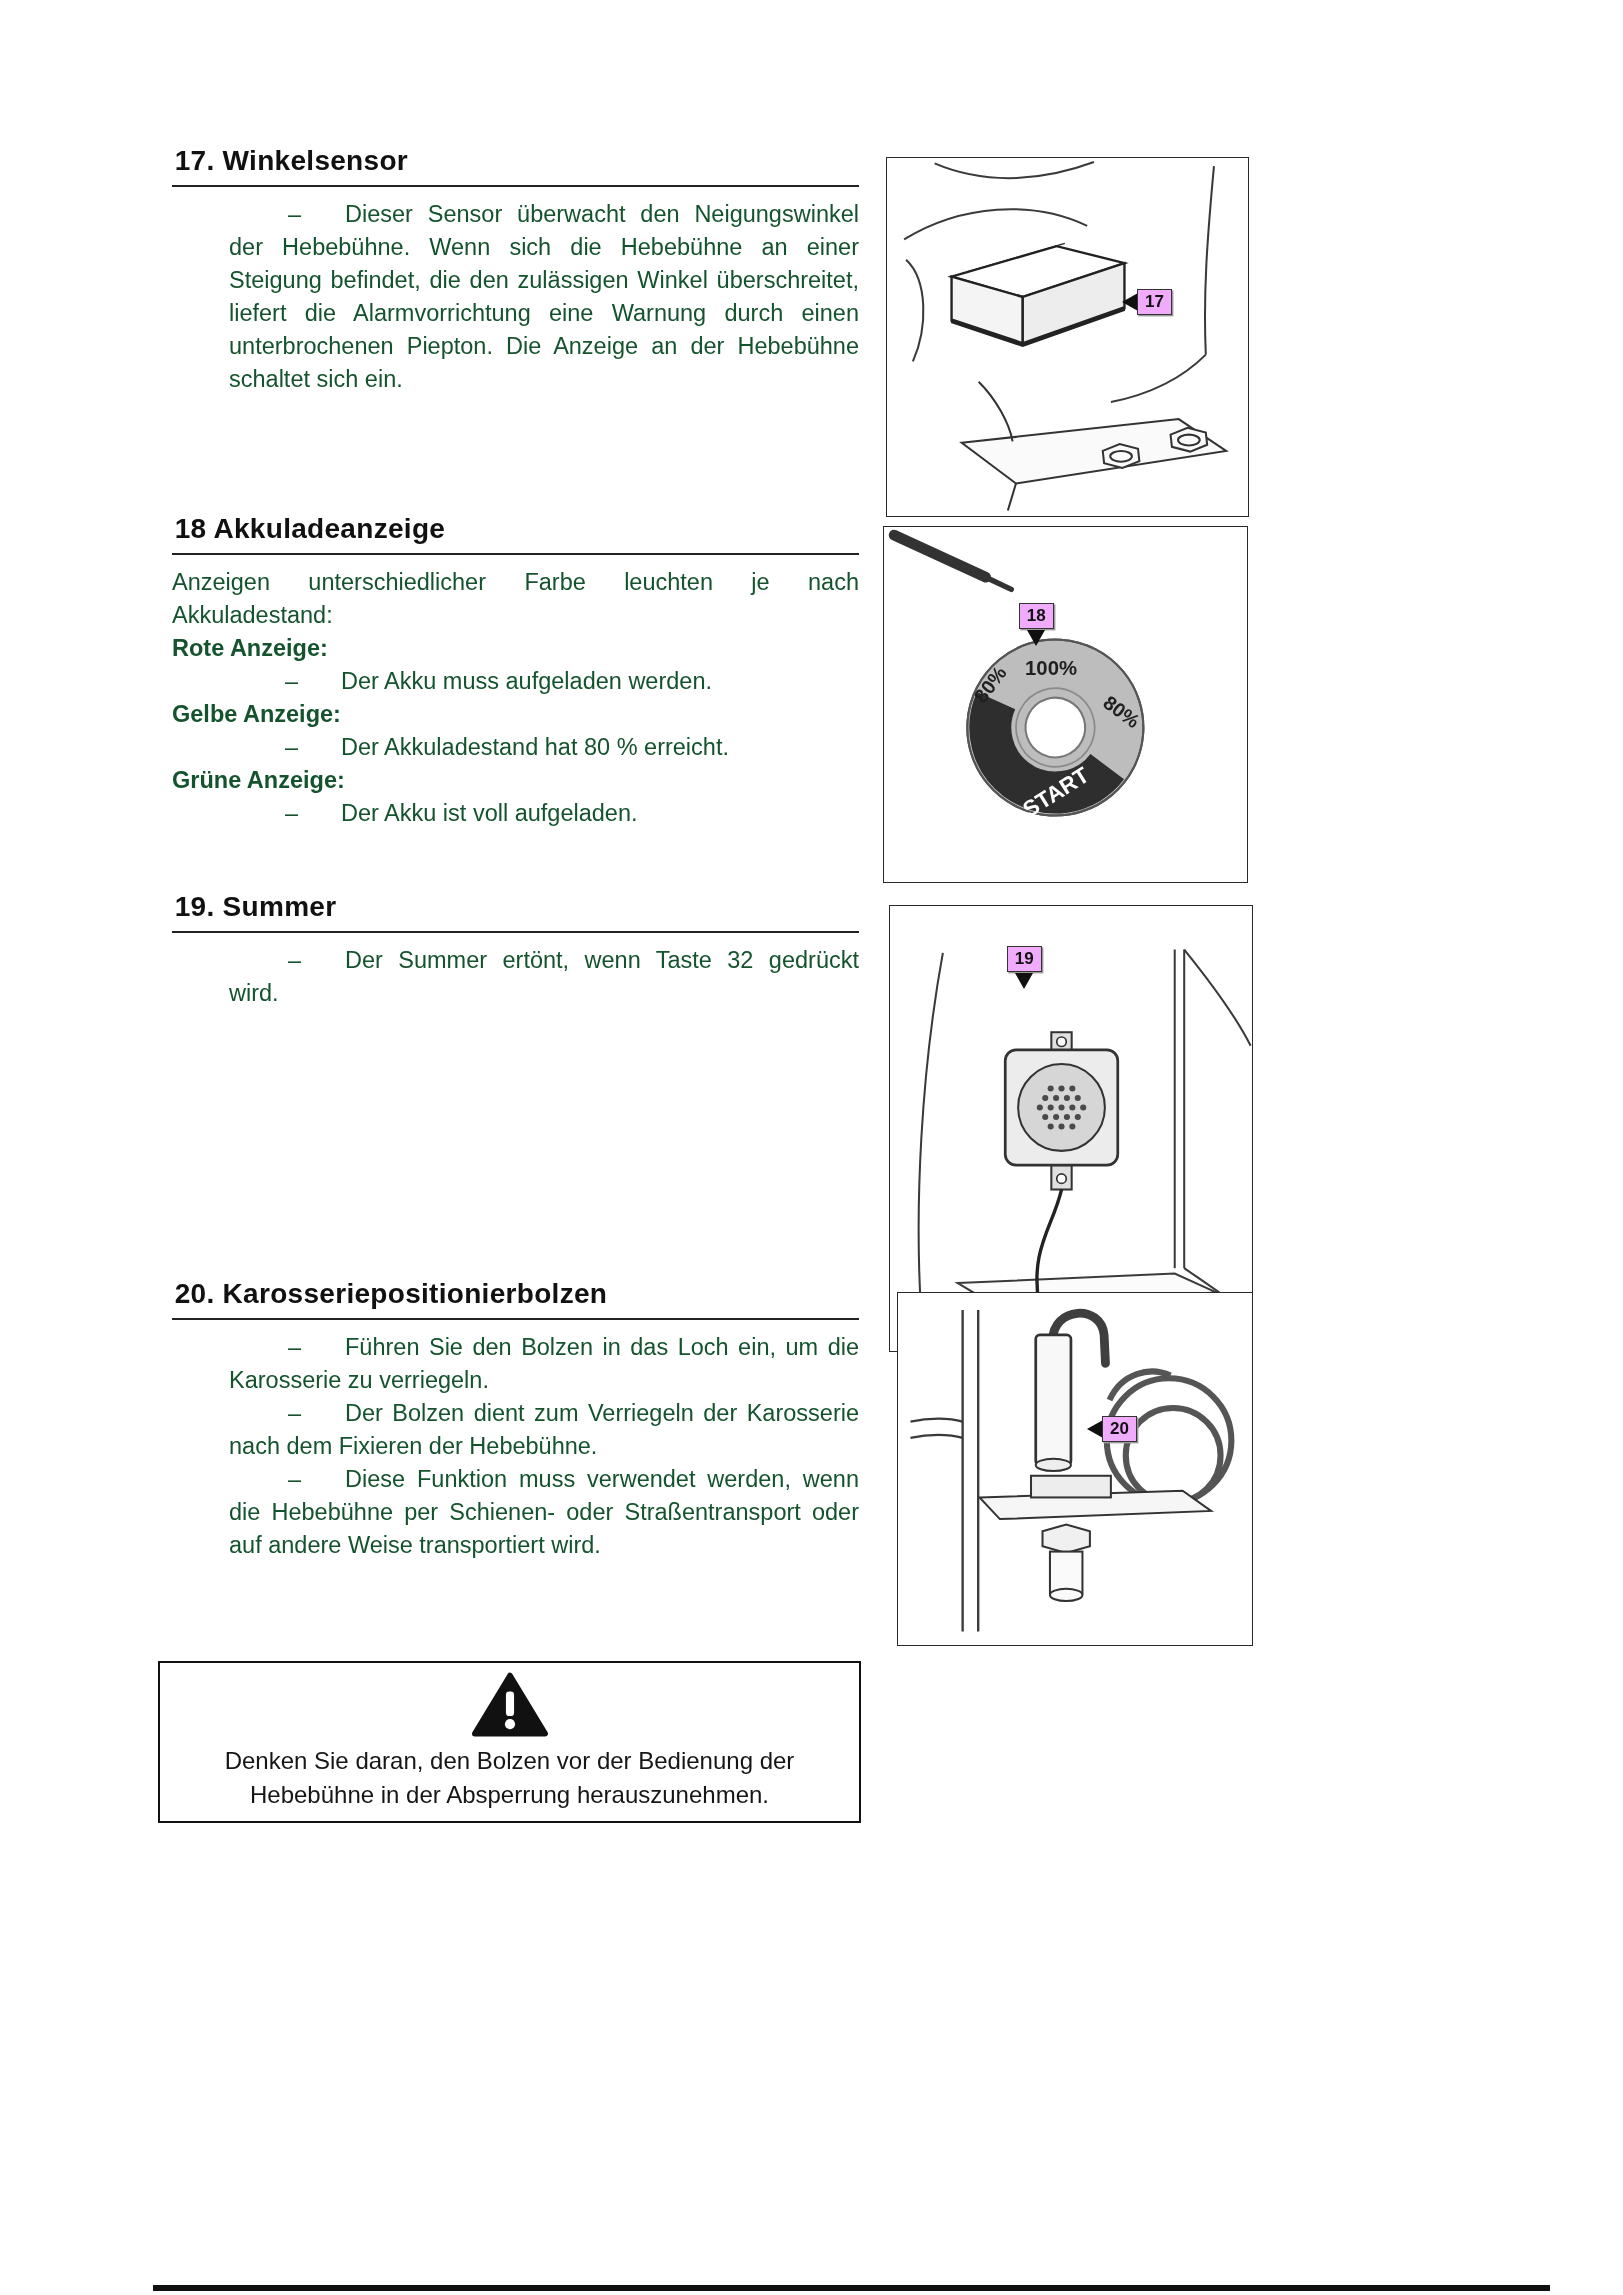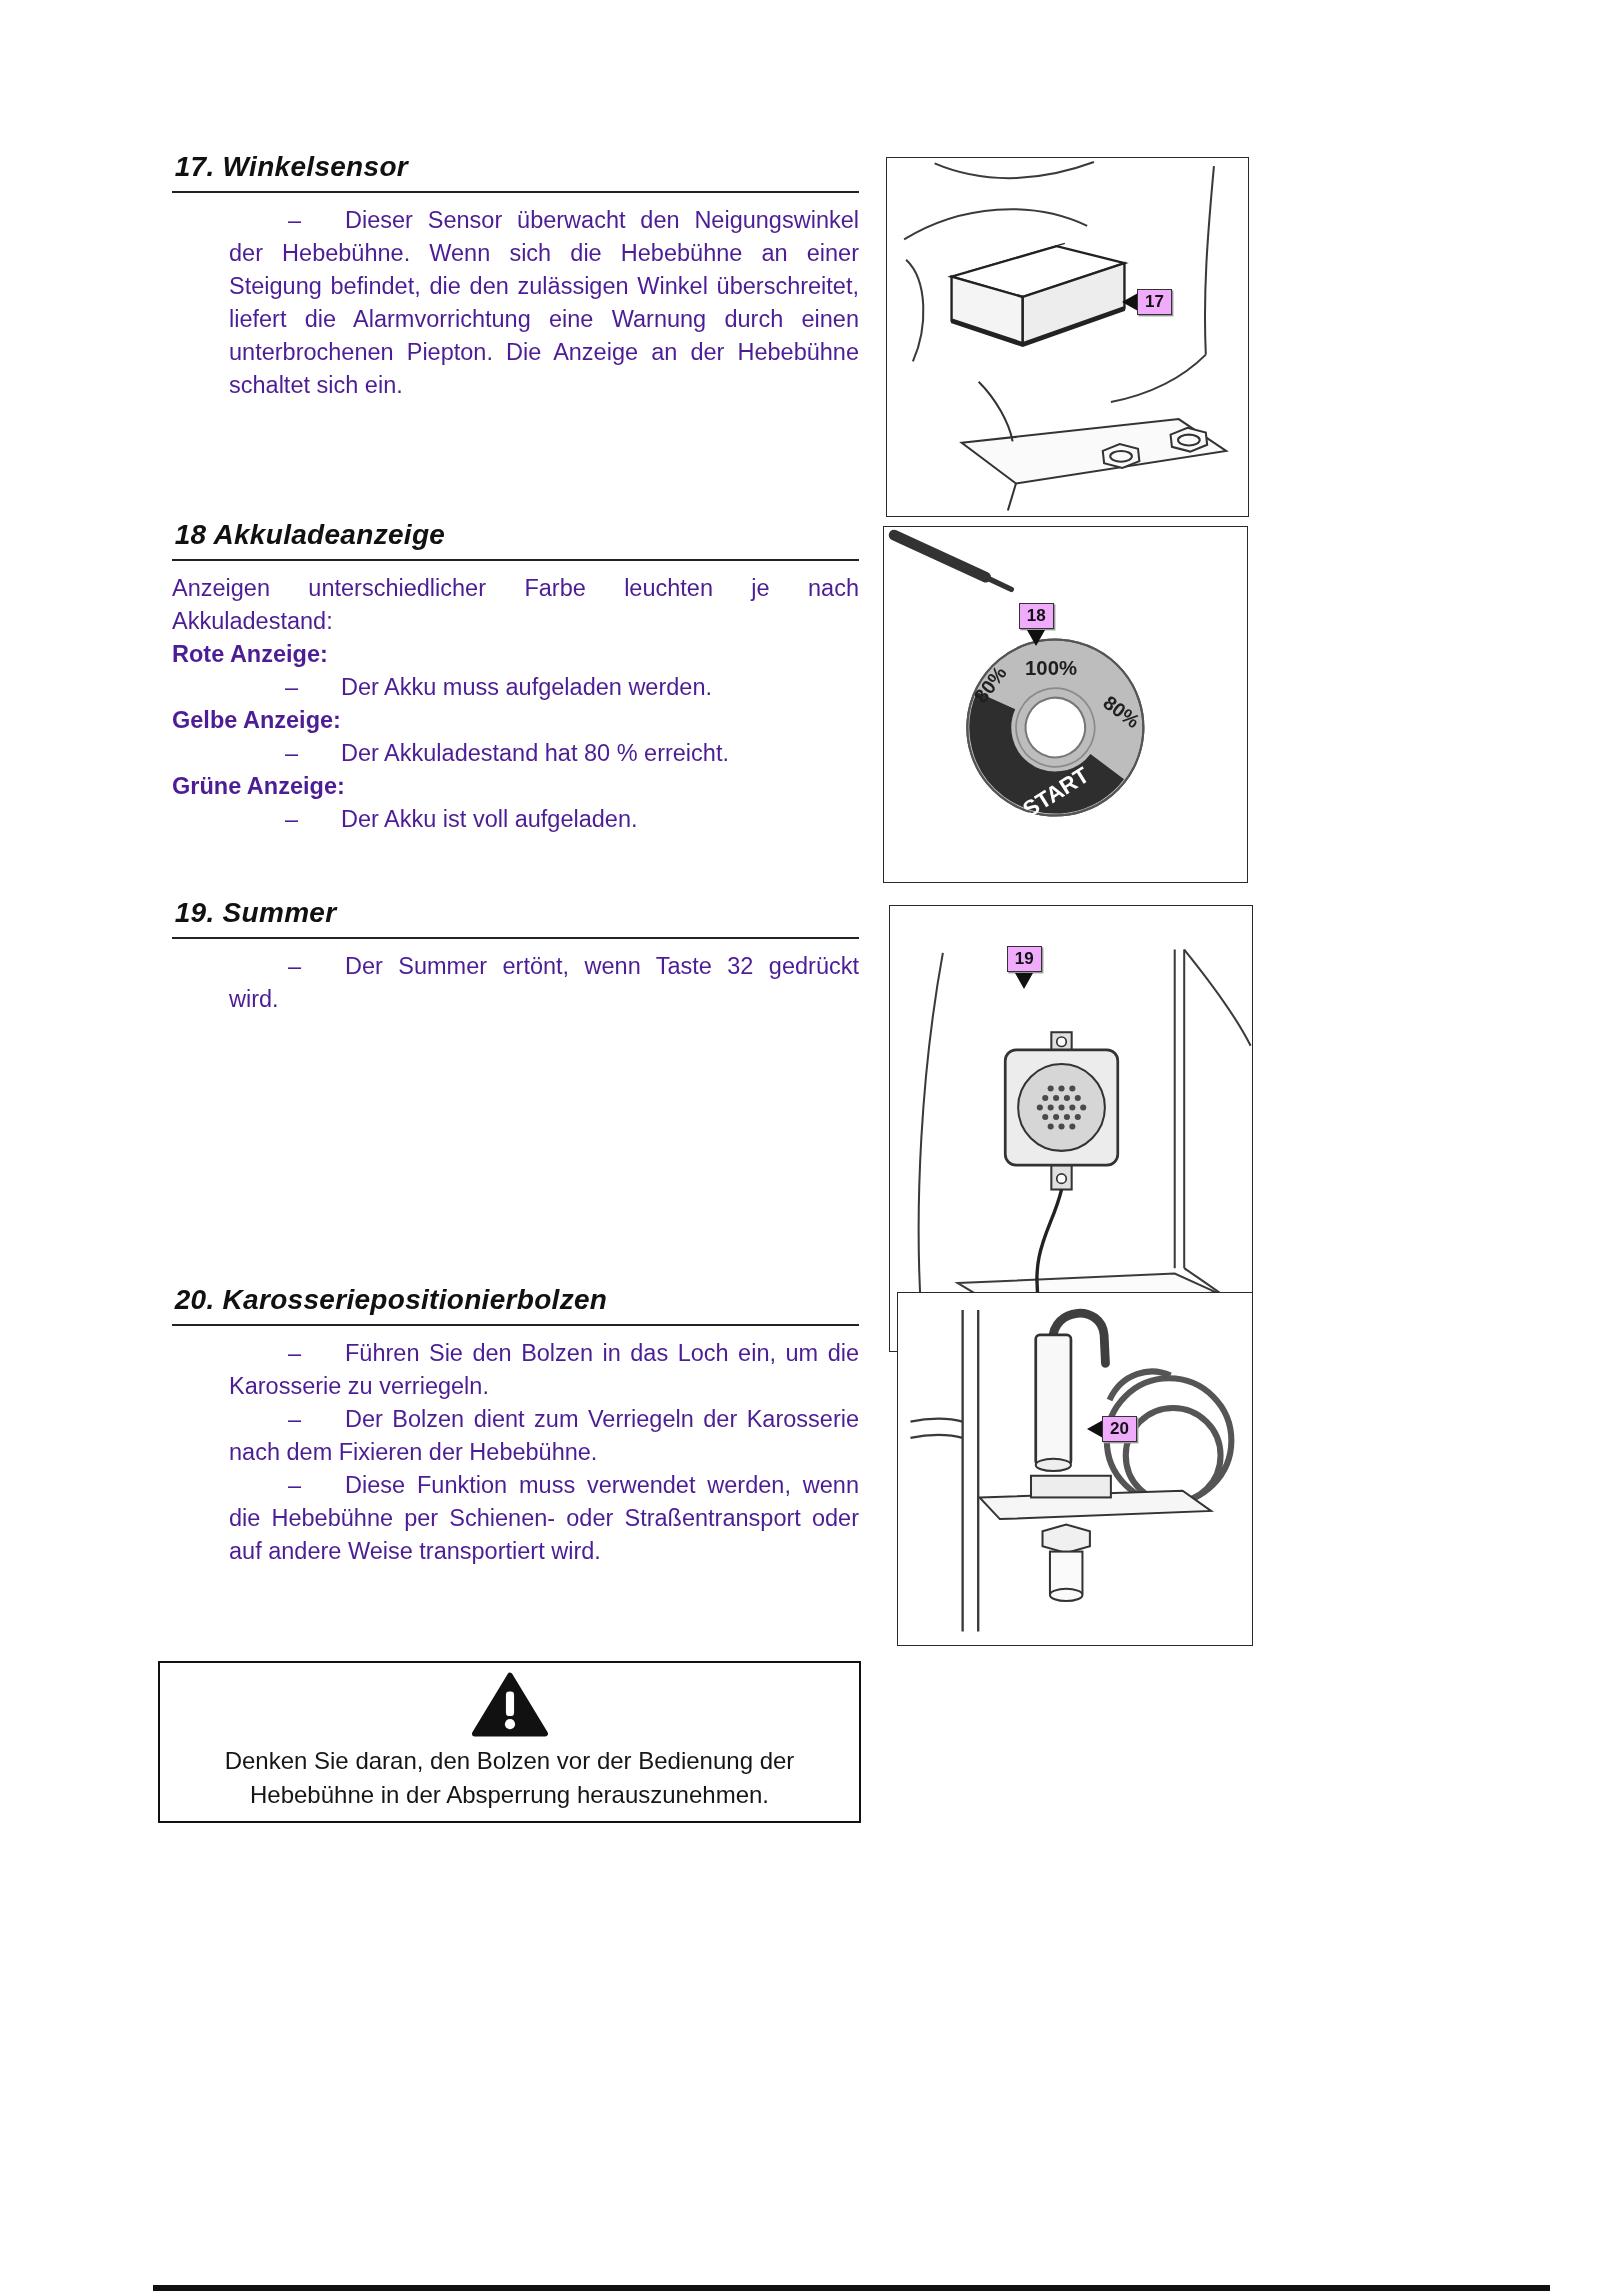--- a/index.html
+++ b/index.html
@@ -3,28 +3,28 @@
 <meta charset="utf-8">
 <style>
   * { box-sizing: border-box; }
   html,body { margin:0; padding:0; background:#ffffff; }
   body { font-family:"Liberation Sans", sans-serif; color:#1a1a1a; }
   .page { position:relative; width:1623px; height:2295px; background:#fff; overflow:hidden; }
 
   
   .sec { position:absolute; left:172px; width:687px; }
   .sec-heading {
-    margin:10px 0 11px 0;
+    margin:4px 0 11px 0;
     font-size:28px; line-height:34px;
-    font-style:italic; font-weight:bold; color:#111;
+    font-weight:bold; color:#111;
     padding:0 0 6.8px 2.7px;
     border-bottom:2px solid #222;
     letter-spacing:0.3px;
   }
-  .para { margin:0; font-size:23.5px; line-height:33px; color:#4c1d95; }
+  .para { margin:0; font-size:23.5px; line-height:33px; color:#14532d; }
   .just { text-align:justify; }
   .body-para { padding-left:57px; text-indent:59px; }
   .dash { display:inline-block; width:57px; text-indent:0; }
   .blabel { font-weight:bold; }
   .item-line { padding-left:113px; }
   .item-line .dash { width:56px; }
 
   
   .fig { position:absolute; margin:0; border:1.4px solid #2a2a2a; background:#fff; }
   .fig svg { display:block; width:100%; height:100%; }

